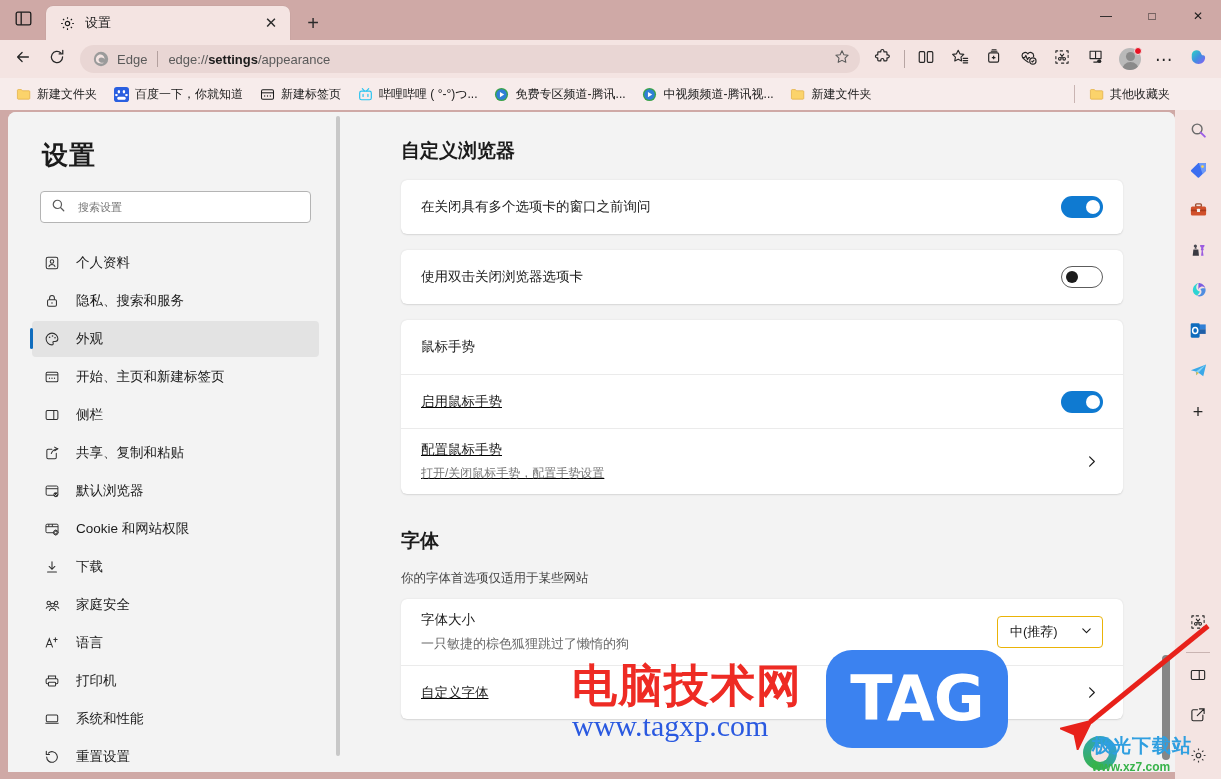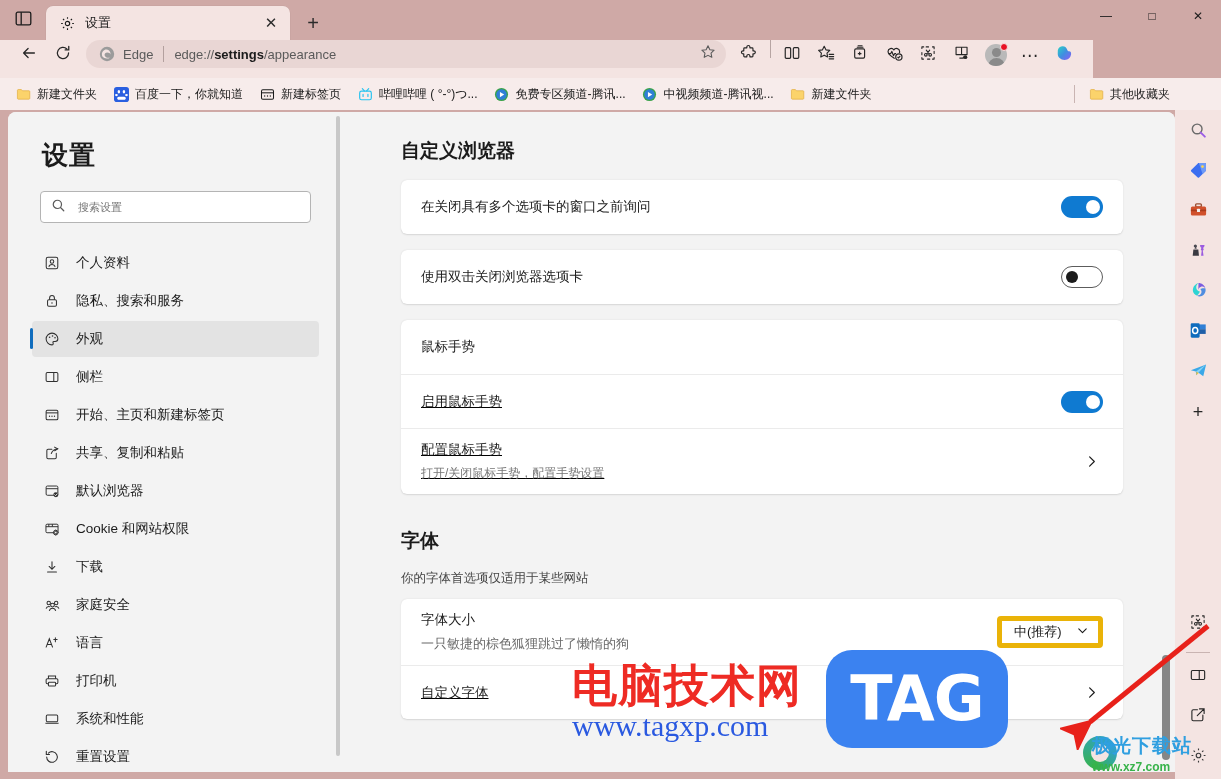--- a/index.html
+++ b/index.html
@@ -45,22 +45,22 @@
   }
   .titlebar-spacer { flex: 1; }
   .wincontrols { display: flex; height: 40px; align-items: flex-start; }
   .wc {
     width: 46px; height: 32px; display: flex; align-items: center; justify-content: center;
     font-size: 12px; color: #1b1b1b;
   }
 
   
   .toolbar {
-    position: absolute; left: 0; top: 40px; width: 1093px; height: 38px;
-    background: #f4e4e2; display: flex; padding: 0 12px;
+    position: absolute; left: 0; top: 40px; width: 1221px; height: 38px;
+    background: #f4e4e2; display: flex; align-items: center; padding: 0 6px;
   }
   .tb-icon {
     width: 34px; height: 30px; border-radius: 5px;
     display: flex; align-items: center; justify-content: center;
     color: #262626; flex: 0 0 auto;
   }
   .omnibox {
     flex: 1; height: 28px; margin: 0 6px; border-radius: 14px;
     background: #e9d6d4;
     display: flex; align-items: center; padding: 0 4px 0 12px;
@@ -166,21 +166,21 @@
   }
   .toggle.on { background: #0f7ad1; }
   .toggle.on .knob { right: 3px; background: #fff; }
   .toggle.off { background: #fff; border: 1px solid #5c5c5c; }
   .toggle.off .knob { left: 4px; background: #1b1b1b; width: 12px; height: 12px; top: 4px; }
   .knob { position: absolute; top: 4px; width: 14px; height: 14px; border-radius: 50%; }
 
   .chev { width: 24px; flex: 0 0 24px; display: flex; align-items: center; justify-content: center; color: #1b1b1b; }
 
   .dropdown {
-    width: 106px; height: 32px; border: 5px solid #eab308; border-radius: 4px; background: #fff;
+    width: 106px; height: 32px; border: 1px solid #eab308; border-radius: 4px; background: #fff;
     display: flex; align-items: center; justify-content: space-between; padding: 0 9px 0 12px;
     flex: 0 0 106px;
   }
   .dd-val { font-size: 13px; color: #1b1b1b; }
 
   
   .pg-scrollbar {
     position: absolute; right: 4px; top: 0; width: 10px; height: 660px;
   }
   .pg-thumb {
@@ -628,38 +628,38 @@
           <circle cx="9.6" cy="5.6" r="0.9" fill="#303030" stroke="none"></circle>
           <circle cx="12.4" cy="7.6" r="0.9" fill="#303030" stroke="none"></circle>
         </svg>
       </span>
       <span class="nav-lbl">外观</span>
     </div>
 
     <div class="nav-item">
       <span class="nav-ico">
         <svg width="16" height="16" viewBox="0 0 18 18" fill="none" stroke="#303030" stroke-width="1.15">
-          <rect x="2.4" y="4" width="13.2" height="10" rx="1.4"></rect>
-            <path d="M11 4v10"></path>
-        </svg>
-      </span>
-      <span class="nav-lbl">侧栏</span>
-    </div>
-
-    <div class="nav-item">
-      <span class="nav-ico">
-        <svg width="16" height="16" viewBox="0 0 18 18" fill="none" stroke="#303030" stroke-width="1.15">
           <rect x="2.4" y="3.6" width="13.2" height="10.8" rx="1.5"></rect>
           <path d="M2.4 6.6h13.2"></path>
           <circle cx="6.2" cy="10.4" r="0.75" fill="#303030" stroke="none"></circle>
           <circle cx="9" cy="10.4" r="0.75" fill="#303030" stroke="none"></circle>
           <circle cx="11.8" cy="10.4" r="0.75" fill="#303030" stroke="none"></circle>
         </svg>
       </span>
       <span class="nav-lbl">开始、主页和新建标签页</span>
+    </div>
+
+    <div class="nav-item">
+      <span class="nav-ico">
+        <svg width="16" height="16" viewBox="0 0 18 18" fill="none" stroke="#303030" stroke-width="1.15">
+          <rect x="2.4" y="4" width="13.2" height="10" rx="1.4"></rect>
+            <path d="M11 4v10"></path>
+        </svg>
+      </span>
+      <span class="nav-lbl">侧栏</span>
     </div>
 
     <div class="nav-item">
       <span class="nav-ico">
         <svg width="16" height="16" viewBox="0 0 18 18" fill="none" stroke="#303030" stroke-width="1.15" stroke-linecap="round">
           <path d="M13.8 9.4v4.6c0 .8-.6 1.4-1.4 1.4H4.6c-.8 0-1.4-.6-1.4-1.4V6.2c0-.8.6-1.4 1.4-1.4h4.3"></path>
           <path d="M8.2 9.6C9.6 6 12.2 4.4 15.4 4.2"></path>
           <path d="M11.8 2.4l3.6 1.8-3.4 2.3"></path>
         </svg>
       </span>

